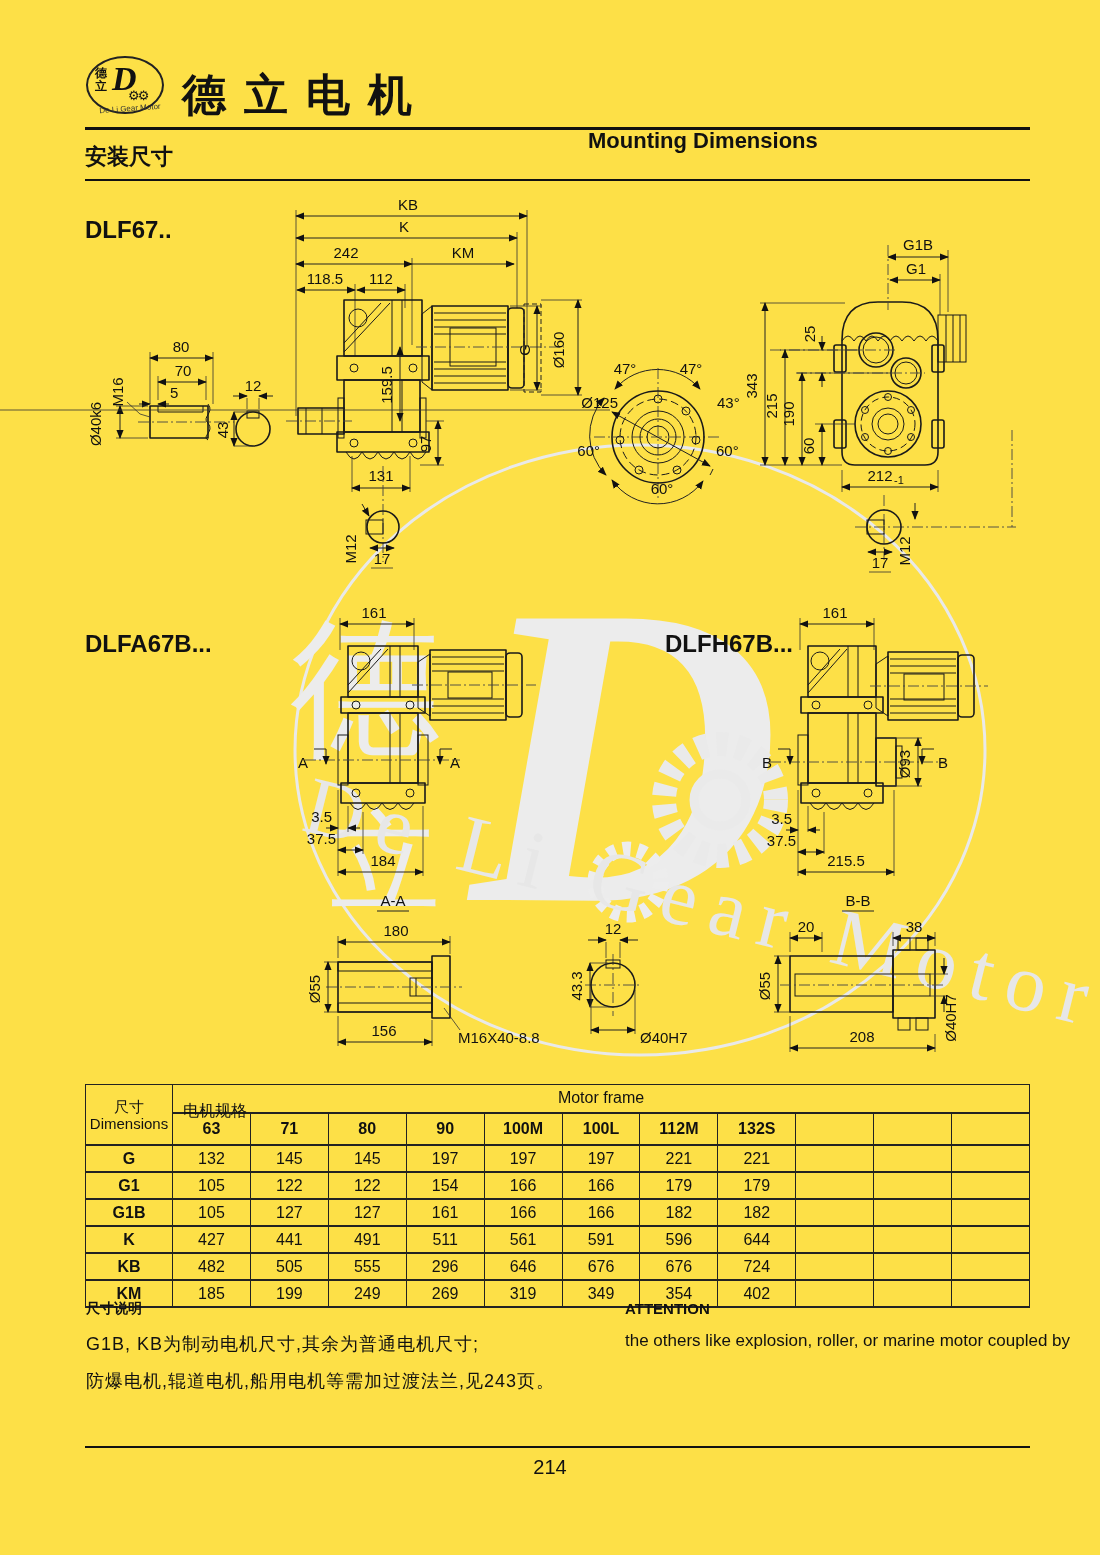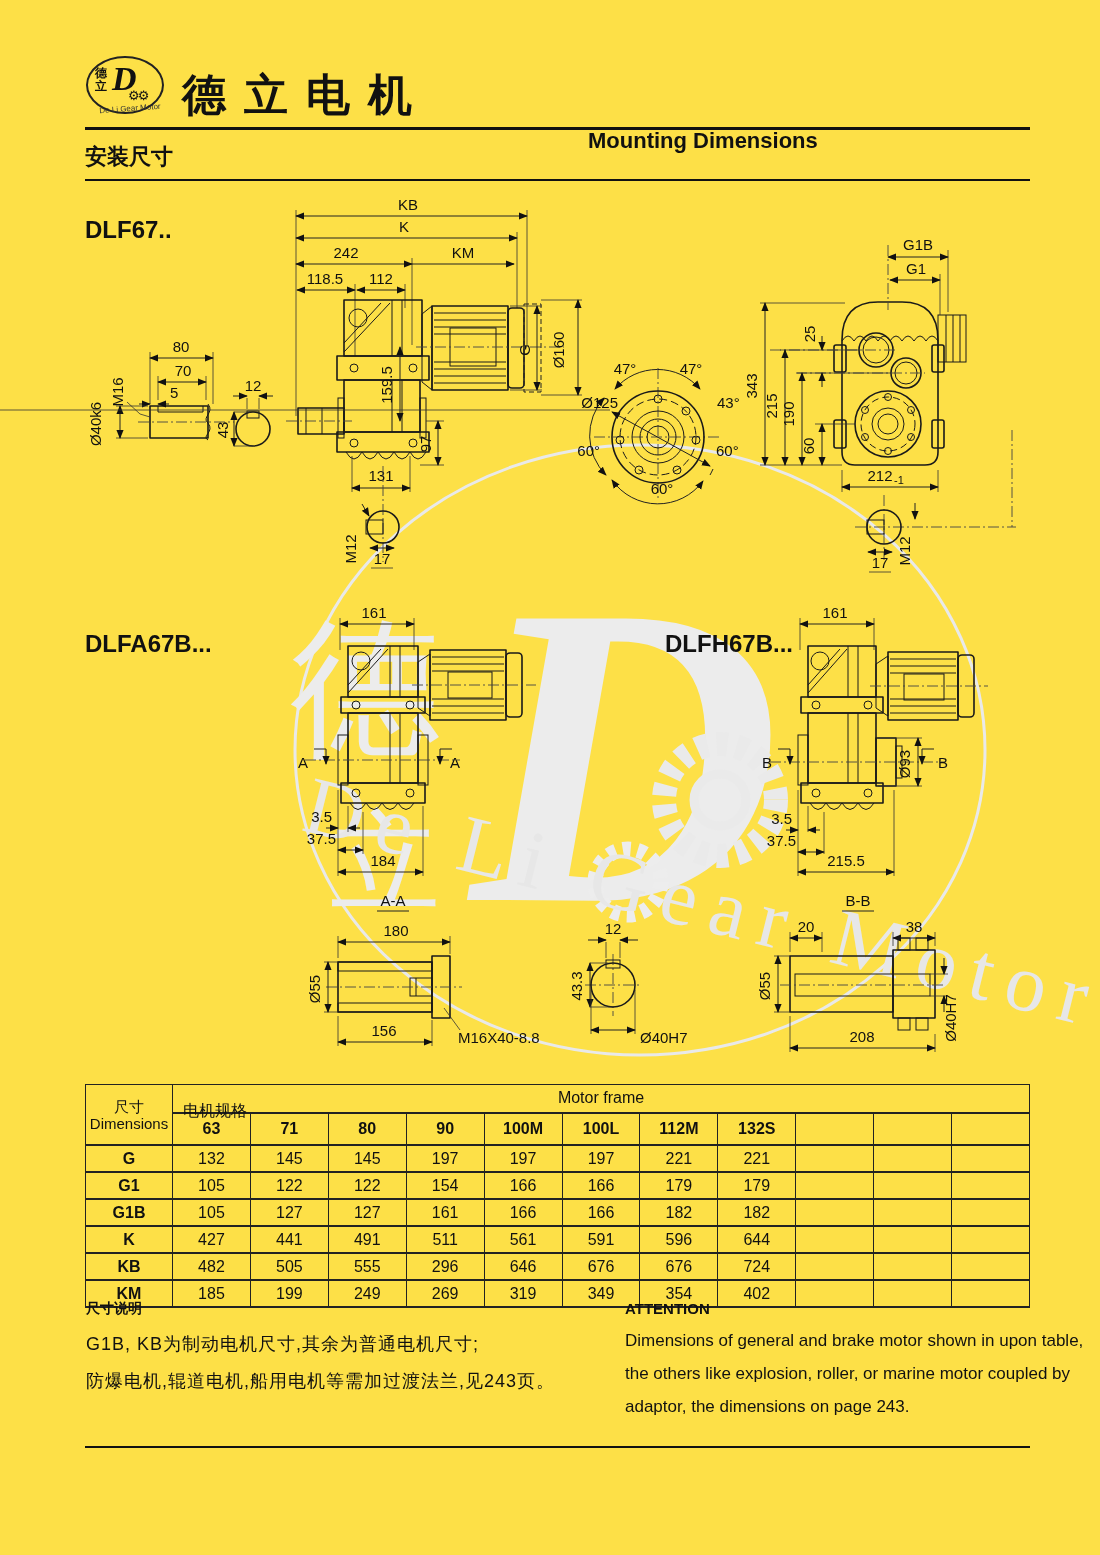--- a/index.html
+++ b/index.html
@@ -644,19 +644,18 @@
       </tbody>
   </table>
 
   <div class="notes-zh">
     <div class="t">尺寸说明</div>
     <div class="l">G1B, KB为制动电机尺寸,其余为普通电机尺寸;</div>
     <div class="l">防爆电机,辊道电机,船用电机等需加过渡法兰,见243页。</div>
   </div>
   <div class="notes-en">
     <div class="t">ATTENTION</div>
-    <div class="l">Dimensions of general and brake motor shown in upon table,</div>
     <div class="l">the others like explosion, roller, or marine motor coupled by</div>
-    <div class="l">adaptor, the dimensions on page 243.</div>
   </div>
 
   <div class="rule" style="top:1446px;height:1.5px;"></div>
+  <div class="pageno">214</div>
 </div>
 
 </body></html>

